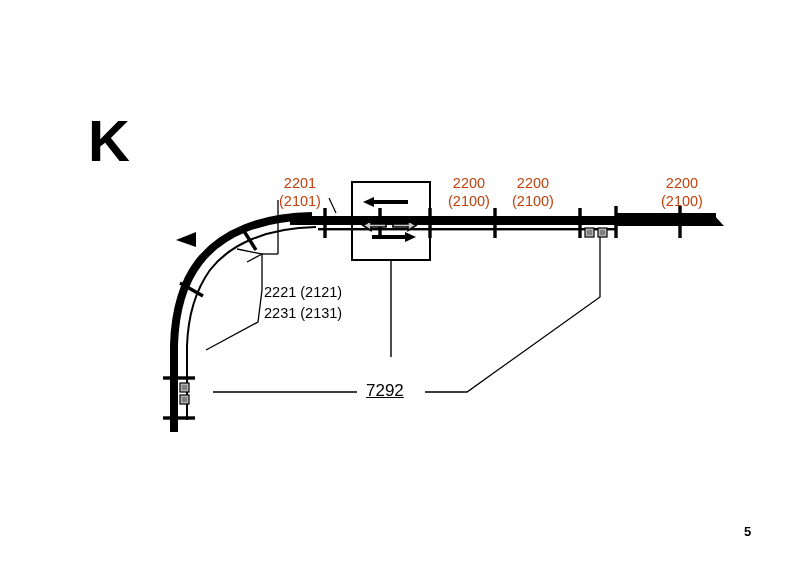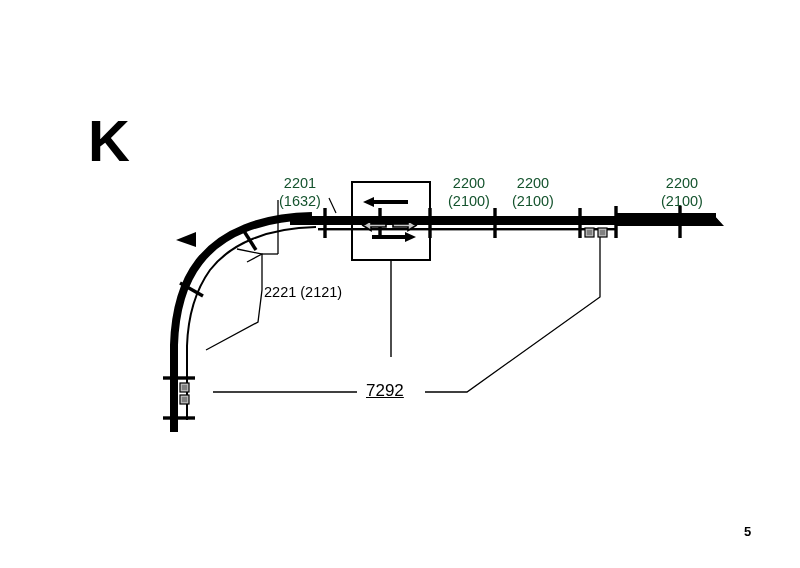--- a/index.html
+++ b/index.html
@@ -32,21 +32,21 @@
     top: 112px;
     font-size: 58px;
     font-weight: bold;
     color: #000000;
     letter-spacing: 0px;
     line-height: 1;
   }
   .track-label {
     position: absolute;
     font-size: 14.5px;
-    color: #14532d;
+    color: #c2410c;
     text-align: center;
     line-height: 1.25;
     white-space: nowrap;
   }
   .track-label .lbl-top,
   .track-label .lbl-bot {
     display: block;
   }
   .note-block {
     position: absolute;
@@ -201,39 +201,40 @@
 
       <path d="M 425 392 L 467 392 L 600 297 L 600 237"></path>
     </g>
 
   </svg>
 
   <div class="fig-letter">K</div>
 
   <div class="track-label" style="left:268px; top:174px; width:64px;">
     <span class="lbl-top">2201</span>
-    <span class="lbl-bot">(1632)</span>
+    <span class="lbl-bot">(2101)</span>
   </div>
 
   <div class="track-label" style="left:437px; top:174px; width:64px;">
     <span class="lbl-top">2200</span>
     <span class="lbl-bot">(2100)</span>
   </div>
 
   <div class="track-label" style="left:501px; top:174px; width:64px;">
     <span class="lbl-top">2200</span>
     <span class="lbl-bot">(2100)</span>
   </div>
 
   <div class="track-label" style="left:650px; top:174px; width:64px;">
     <span class="lbl-top">2200</span>
     <span class="lbl-bot">(2100)</span>
   </div>
 
   <div class="note-block">
     <span>2221 (2121)</span>
+    <span>2231 (2131)</span>
   </div>
 
   <div class="callout-number">7292</div>
 
   <div class="page-number">5</div>
 
 </div>
 
 </body></html>

